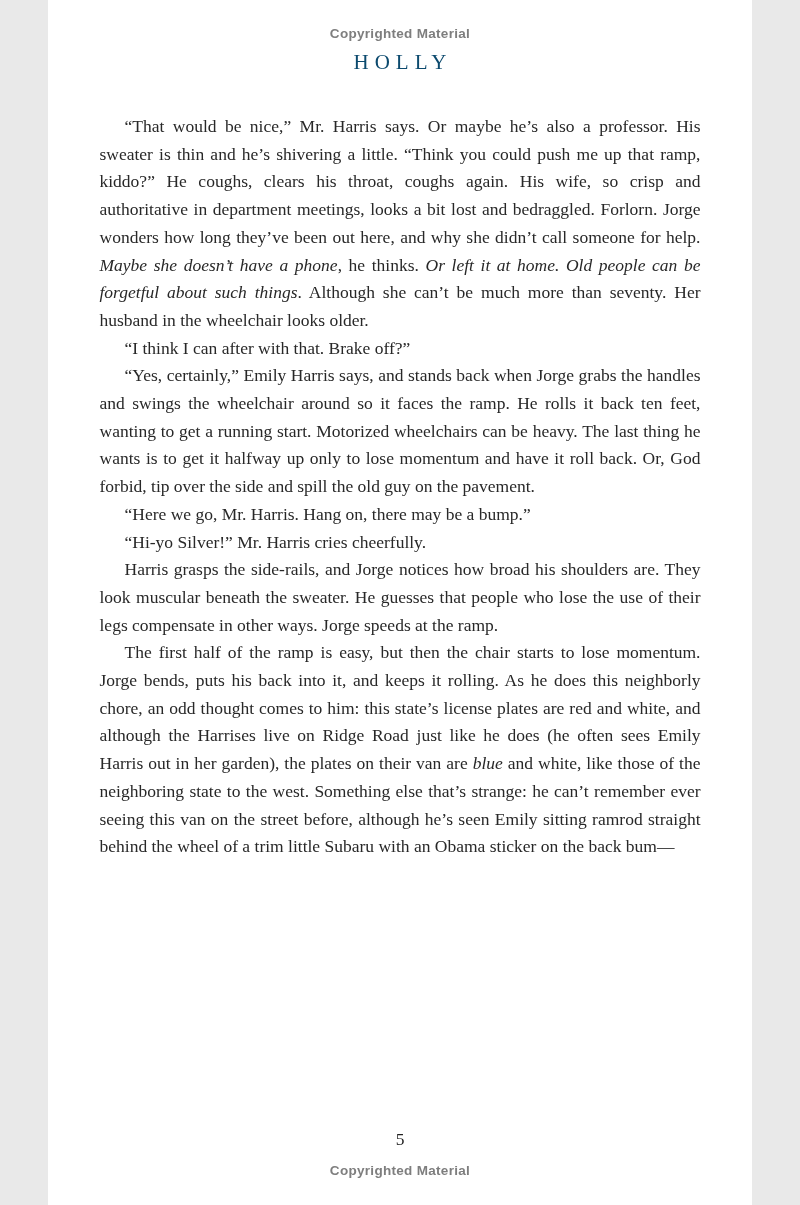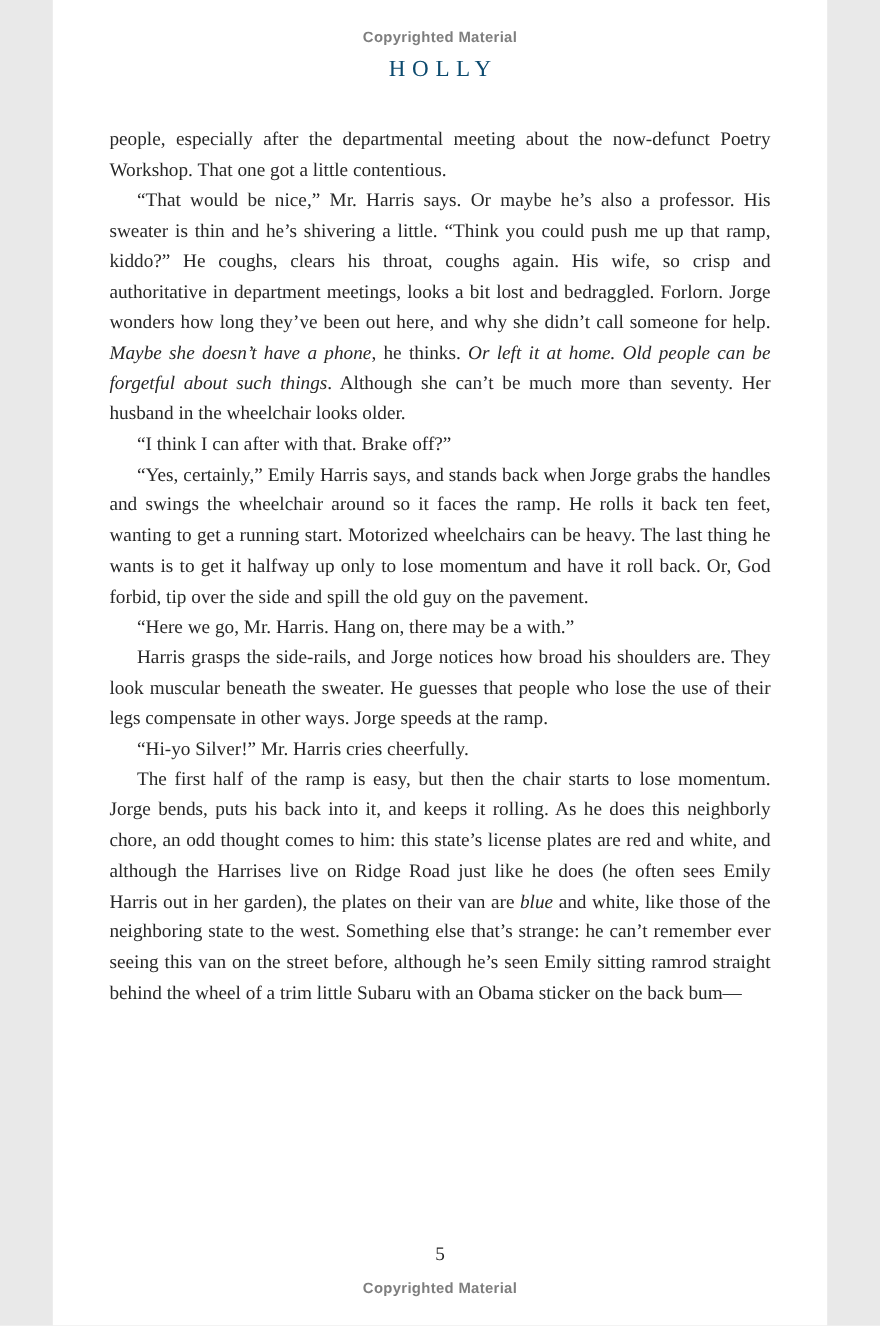--- a/index.html
+++ b/index.html
@@ -78,27 +78,26 @@
 </style>
 </head>
 <body>
 
 <div class="page">
   <div class="copyright-top">Copyrighted Material</div>
 
   <h1 class="book-title">HOLLY</h1>
 
   <div class="body-text">
-      <p><span>people, especially after the departmental meeting about the now-defunct Poetry Workshop. That one got a little contentious.</span></p>
       <p class="indent"><span>“That would be nice,” Mr. Harris says. Or maybe he’s also a professor. His sweater is thin and he’s shivering a little. “Think you could push me up that ramp, kiddo?” He coughs, clears his throat, coughs again. His wife, so crisp and authoritative in department meetings, looks a bit lost and bedraggled. Forlorn. Jorge wonders how long they’ve been out here, and why she didn’t call someone for help. </span><em>Maybe she doesn’t have a phone</em><span>, he thinks. </span><em>Or left it at home. Old people can be forgetful about such things</em><span>. Although she can’t be much more than seventy. Her husband in the wheelchair looks older.</span></p>
       <p class="indent"><span>“I think I can after with that. Brake off?”</span></p>
       <p class="indent"><span>“Yes, certainly,” Emily Harris says, and stands back when Jorge grabs the handles and swings the wheelchair around so it faces the ramp. He rolls it back ten feet, wanting to get a running start. Motorized wheelchairs can be heavy. The last thing he wants is to get it halfway up only to lose momentum and have it roll back. Or, God forbid, tip over the side and spill the old guy on the pavement.</span></p>
-      <p class="indent"><span>“Here we go, Mr. Harris. Hang on, there may be a with.”</span></p>
+      <p class="indent"><span>“Here we go, Mr. Harris. Hang on, there may be a bump.”</span></p>
+      <p class="indent"><span>“Hi-yo Silver!” Mr. Harris cries cheerfully.</span></p>
       <p class="indent"><span>Harris grasps the side-rails, and Jorge notices how broad his shoulders are. They look muscular beneath the sweater. He guesses that people who lose the use of their legs compensate in other ways. Jorge speeds at the ramp.</span></p>
-      <p class="indent"><span>“Hi-yo Silver!” Mr. Harris cries cheerfully.</span></p>
       <p class="indent"><span>The first half of the ramp is easy, but then the chair starts to lose momentum. Jorge bends, puts his back into it, and keeps it rolling. As he does this neighborly chore, an odd thought comes to him: this state’s license plates are red and white, and although the Harrises live on Ridge Road just like he does (he often sees Emily Harris out in her garden), the plates on their van are </span><em>blue</em><span> and white, like those of the neighboring state to the west. Something else that’s strange: he can’t remember ever seeing this van on the street before, although he’s seen Emily sitting ramrod straight behind the wheel of a trim little Subaru with an Obama sticker on the back bum—</span></p>
     </div>
 
   <div class="footer">
     <div class="page-number">5</div>
     <div class="copyright-bottom">Copyrighted Material</div>
   </div>
 </div>
 
 </body></html>

